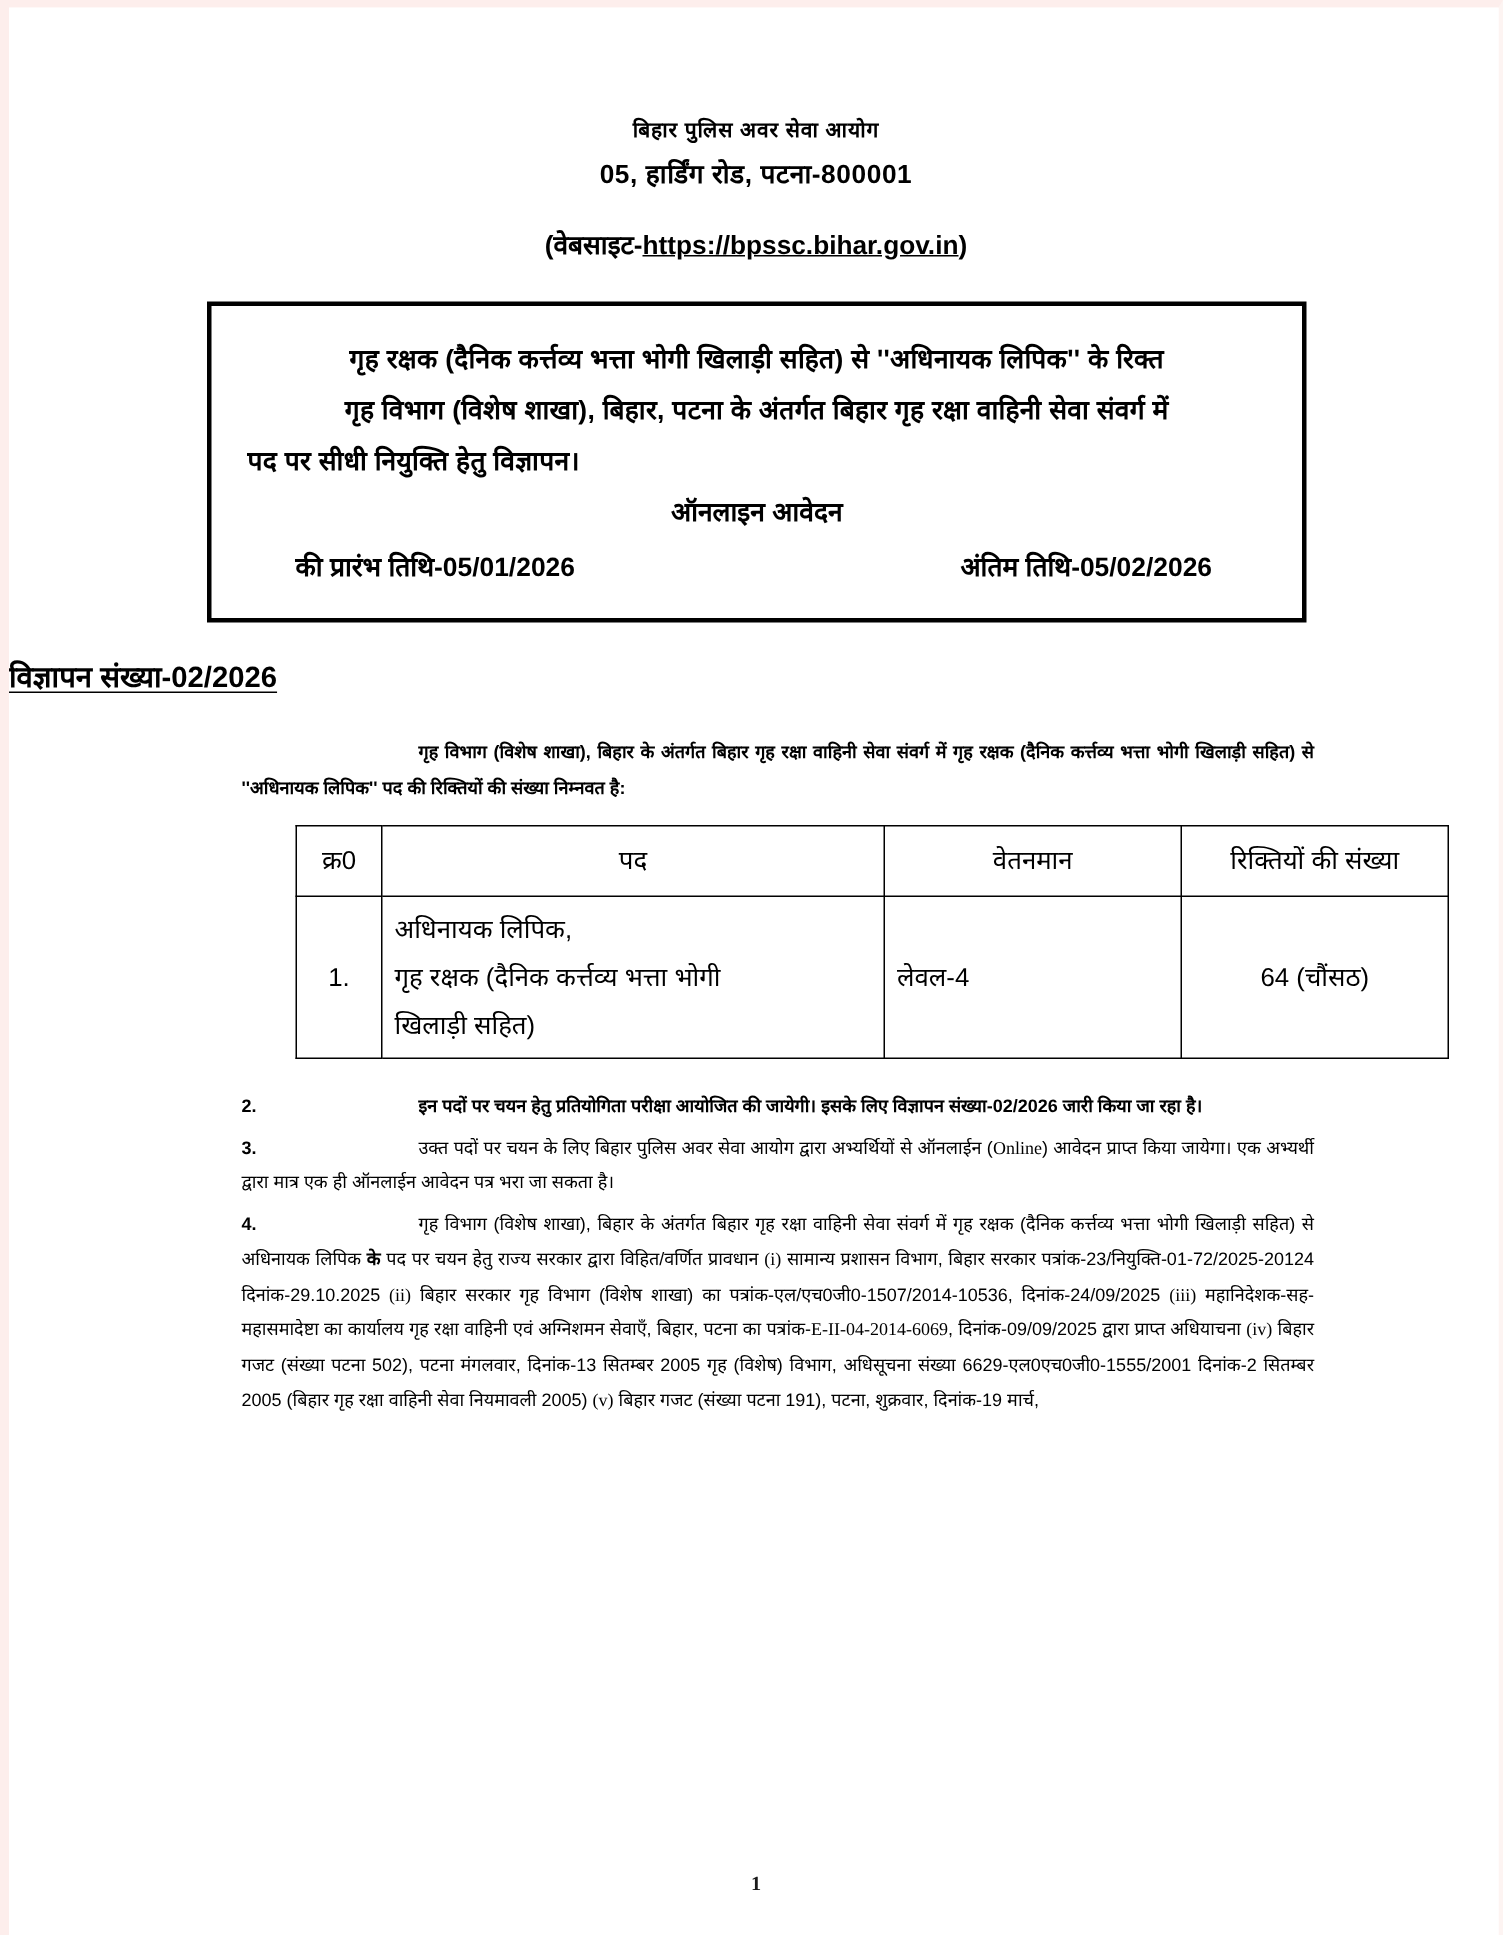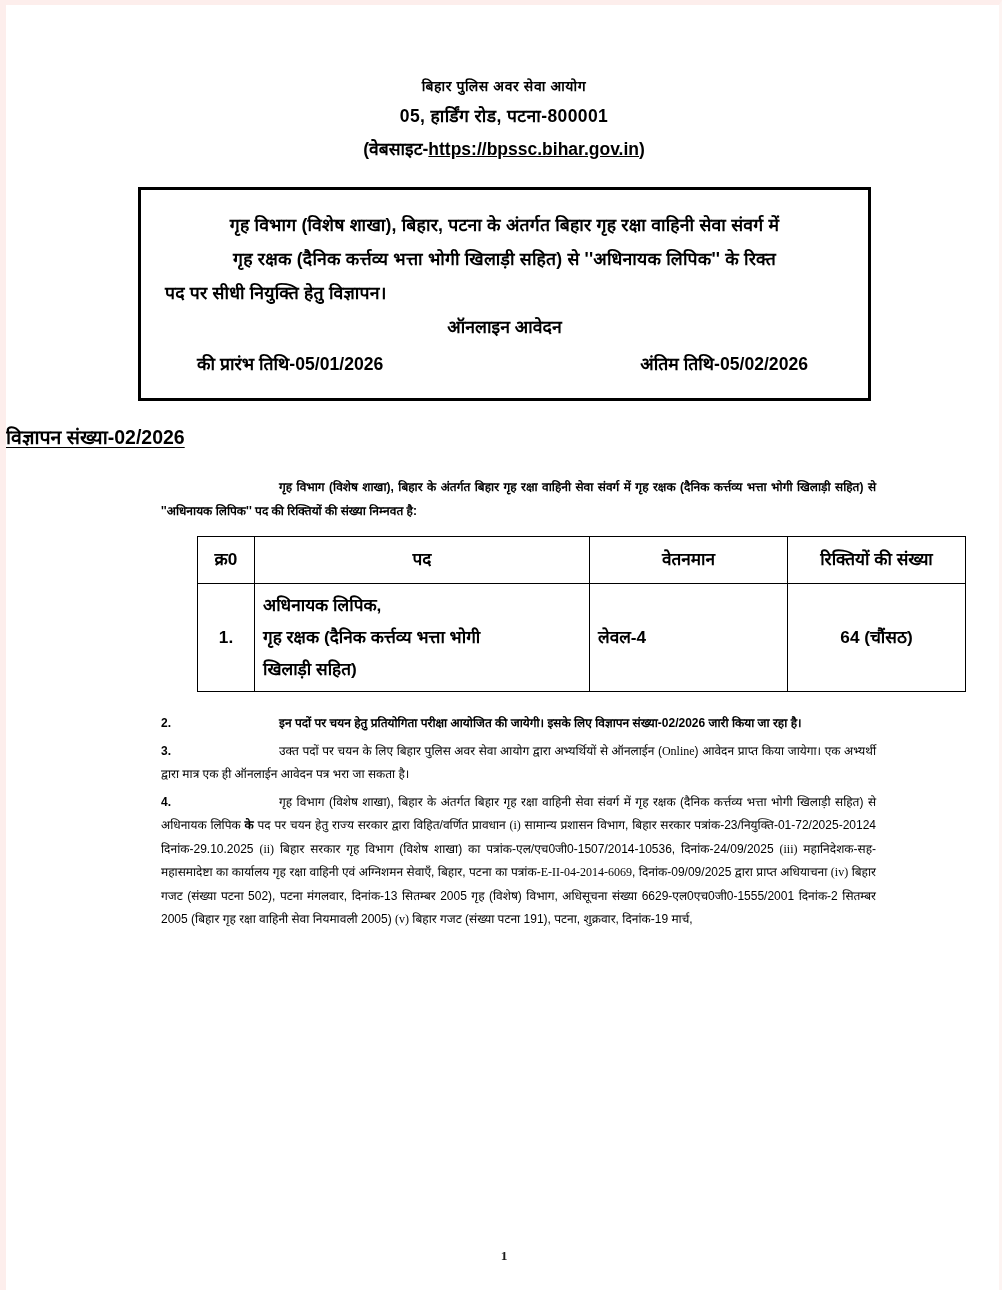--- a/index.html
+++ b/index.html
@@ -48,21 +48,21 @@
     font-weight: bold;
     letter-spacing: 0.4px;
     color: #000;
     margin-top: 9px;
     line-height: 1.35;
   }
   .org-website {
     font-size: 17.5px;
     font-weight: bold;
     color: #000;
-    margin-top: 9px;
+    margin-top: 23px;
     line-height: 1.35;
   }
   .org-website .url {
     text-decoration: underline;
     color: #000;
   }
 
   
   .notice-box {
     margin: 26px 131px 0 132px;
@@ -145,21 +145,21 @@
   
   table.vac {
     border-collapse: collapse;
     margin: 13px 0 0 36px;
     width: 706px;
     table-layout: fixed;
   }
   table.vac th, table.vac td {
     border: 1.6px solid #000;
     font-size: 17.2px;
-    font-weight: bold;
+    font-weight: normal;
     color: #000;
     padding: 6px 8px;
     line-height: 1.85;
   }
   table.vac th {
     text-align: center;
     padding: 7px 6px;
   }
   .c-sl   { width: 44px;  text-align: center; vertical-align: middle; }
   .c-post { width: 322px; text-align: left; vertical-align: middle; }
@@ -190,22 +190,22 @@
 <div class="page">
  <div class="sheet">
 
   <div class="masthead">
     <div class="org-name">बिहार पुलिस अवर सेवा आयोग</div>
     <div class="org-address">05, हार्डिंग रोड, पटना-800001</div>
     <div class="org-website"><span>(वेबसाइट-</span><span class="url">https://bpssc.bihar.gov.in</span><span>)</span></div>
   </div>
 
   <div class="notice-box">
+    <div class="notice-line body-just">गृह रक्षक (दैनिक कर्त्तव्य भत्ता भोगी खिलाड़ी सहित) से ''अधिनायक लिपिक'' के रिक्त</div>
     <div class="notice-line body-just">गृह विभाग (विशेष शाखा), बिहार, पटना के अंतर्गत बिहार गृह रक्षा वाहिनी सेवा संवर्ग में</div>
-    <div class="notice-line body-just">गृह रक्षक (दैनिक कर्त्तव्य भत्ता भोगी खिलाड़ी सहित) से ''अधिनायक लिपिक'' के रिक्त</div>
     <div class="notice-line">पद पर सीधी नियुक्ति हेतु विज्ञापन।</div>
     <div class="notice-online">ऑनलाइन आवेदन</div>
     <div class="notice-dates">
       <span>की प्रारंभ तिथि-05/01/2026</span>
       <span>अंतिम तिथि-05/02/2026</span>
     </div>
   </div>
 
   <div class="adv-no"><span>विज्ञापन संख्या-02/2026</span></div>
 

